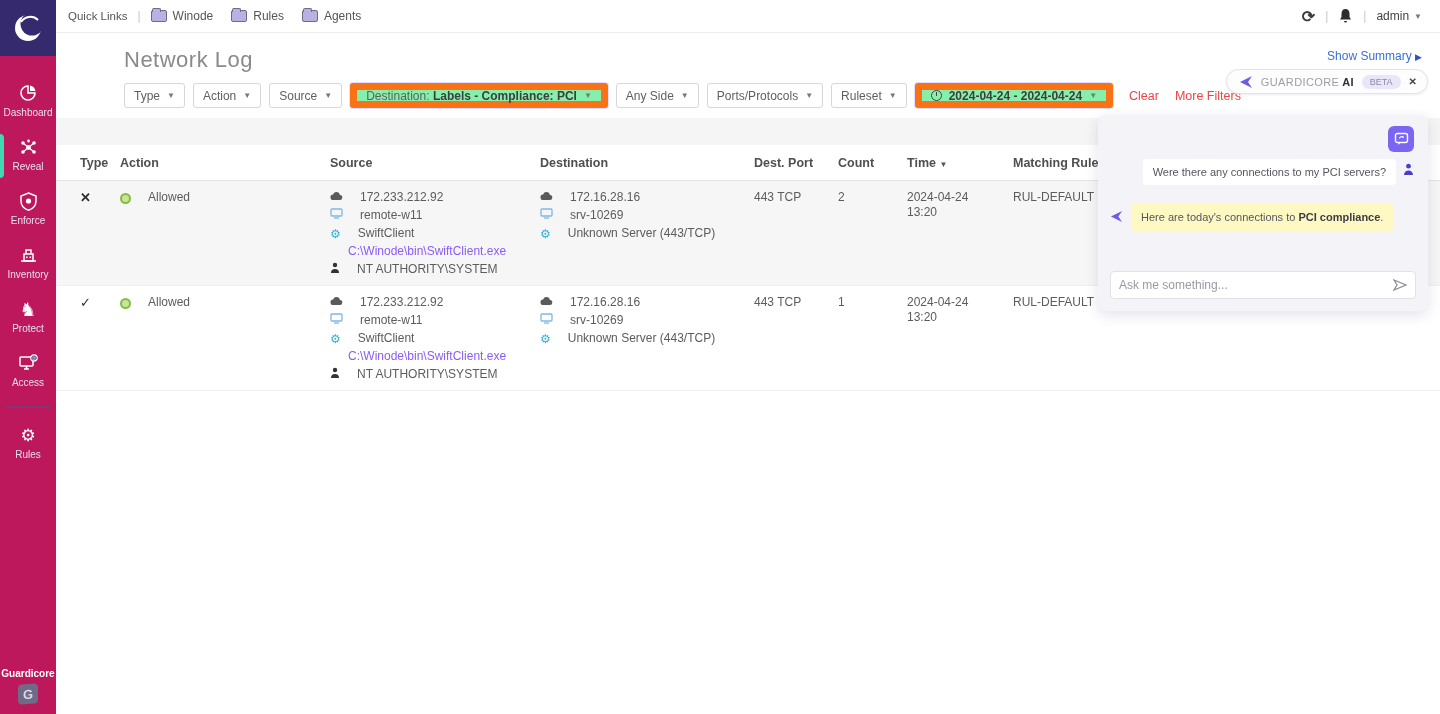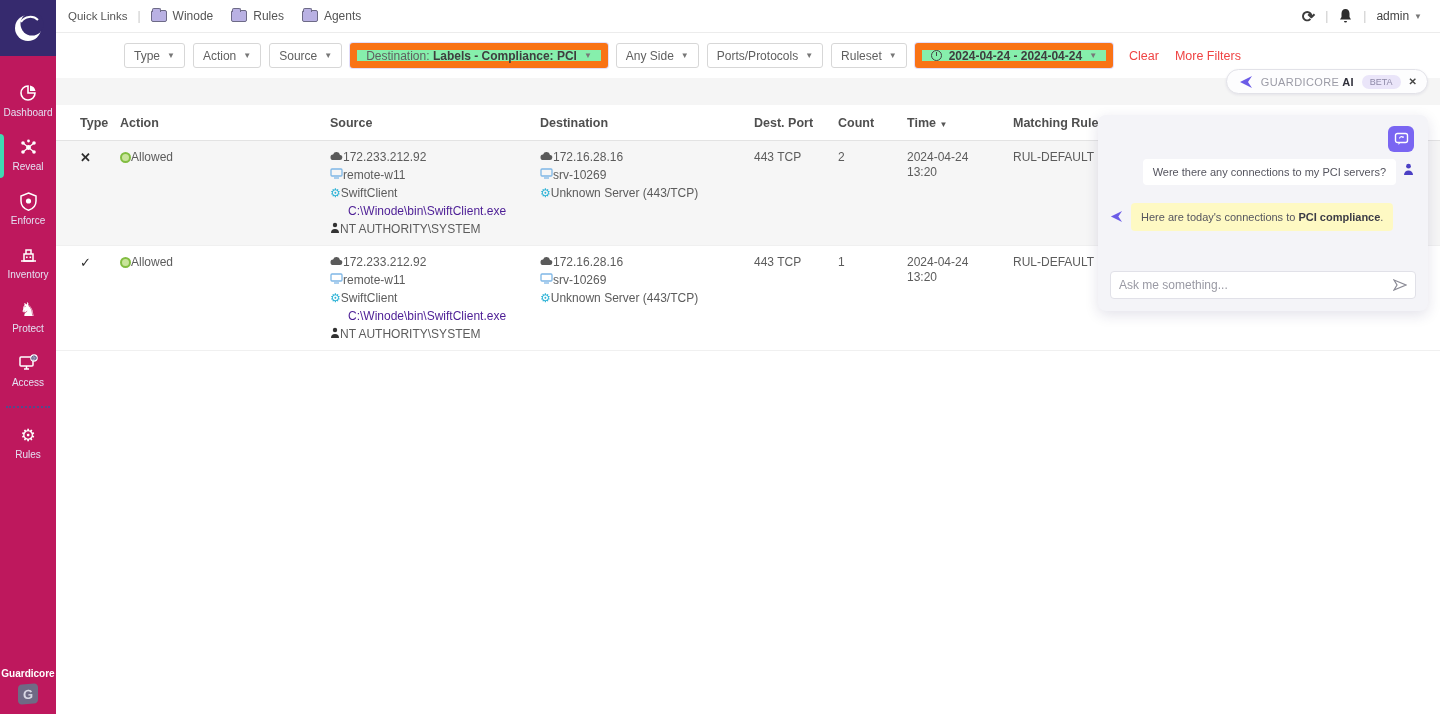--- a/index.html
+++ b/index.html
@@ -68,22 +68,22 @@
     grid-template-columns:40px 210px 210px 214px 84px 69px 106px 1fr;
     padding-left:24px; }
   .tbl-head { border-bottom:1px solid #e3e3e3; }
   .th { font-size:12.5px; color:#4f4f4f; font-weight:bold; padding:11px 6px 10px 0; }
   .th .sort { font-size:8px; color:#555; }
   .tbl-row { align-items:start; border-bottom:1px solid #f0f0f0; min-height:97px;
     padding-top:9px; padding-bottom:9px; cursor:pointer; }
   .tbl-row.alt { background:#f6f6f6; }
   .cell { font-size:12px; color:#5c5c5c; padding-right:8px; }
   .cell-lines { display:flex; flex-direction:column; gap:4px; }
-  .cl { display:flex; align-items:center; gap:0; }
-  .cl.path { padding-left:18px; color:#4c1d95; }
+  .cl { display:flex; align-items:flex-end; gap:17px; }
+  .cl.path { padding-left:18px; color:#8b5cf6; }
   .type-glyph { font-size:13px; color:#2d2d2d; font-weight:bold; }
   .allowed-dot { width:11px; height:11px; border-radius:50%; border:2px solid #82bd41;
     background:#c9e49b; display:inline-block; }
   .gear-t { color:#2fb3d6; font-size:12px; line-height:1; }
   .time-cell div { line-height:15px; }
 
   
   .ai-pill { position:fixed; right:12px; top:69px; height:25px; display:flex; align-items:center;
     gap:8px; background:#fdfdfe; border:1px solid #e2e2e8; border-radius:14px;
     padding:0 10px 0 12px; box-shadow:0 1px 3px rgba(40,30,90,.08); z-index:20; cursor:pointer; }
@@ -237,20 +237,27 @@
           </svg>
       </span>
       <span class="sep">|</span>
       <span class="admin">
         <span>admin</span>
         <span class="caret">▼</span>
       </span>
     </span>
   </div>
 
+  <div class="page-head">
+    <span class="page-title">Network Log</span>
+    <span class="show-summary">
+      <span>Show Summary</span>
+      <span class="arr">▶</span>
+    </span>
+  </div>
 
   <div class="filter-bar">
     <span class="fbtn">
       <span>Type</span>
       <span class="fcaret">▼</span>
     </span>
     <span class="fbtn">
       <span>Action</span>
       <span class="fcaret">▼</span>
     </span>

